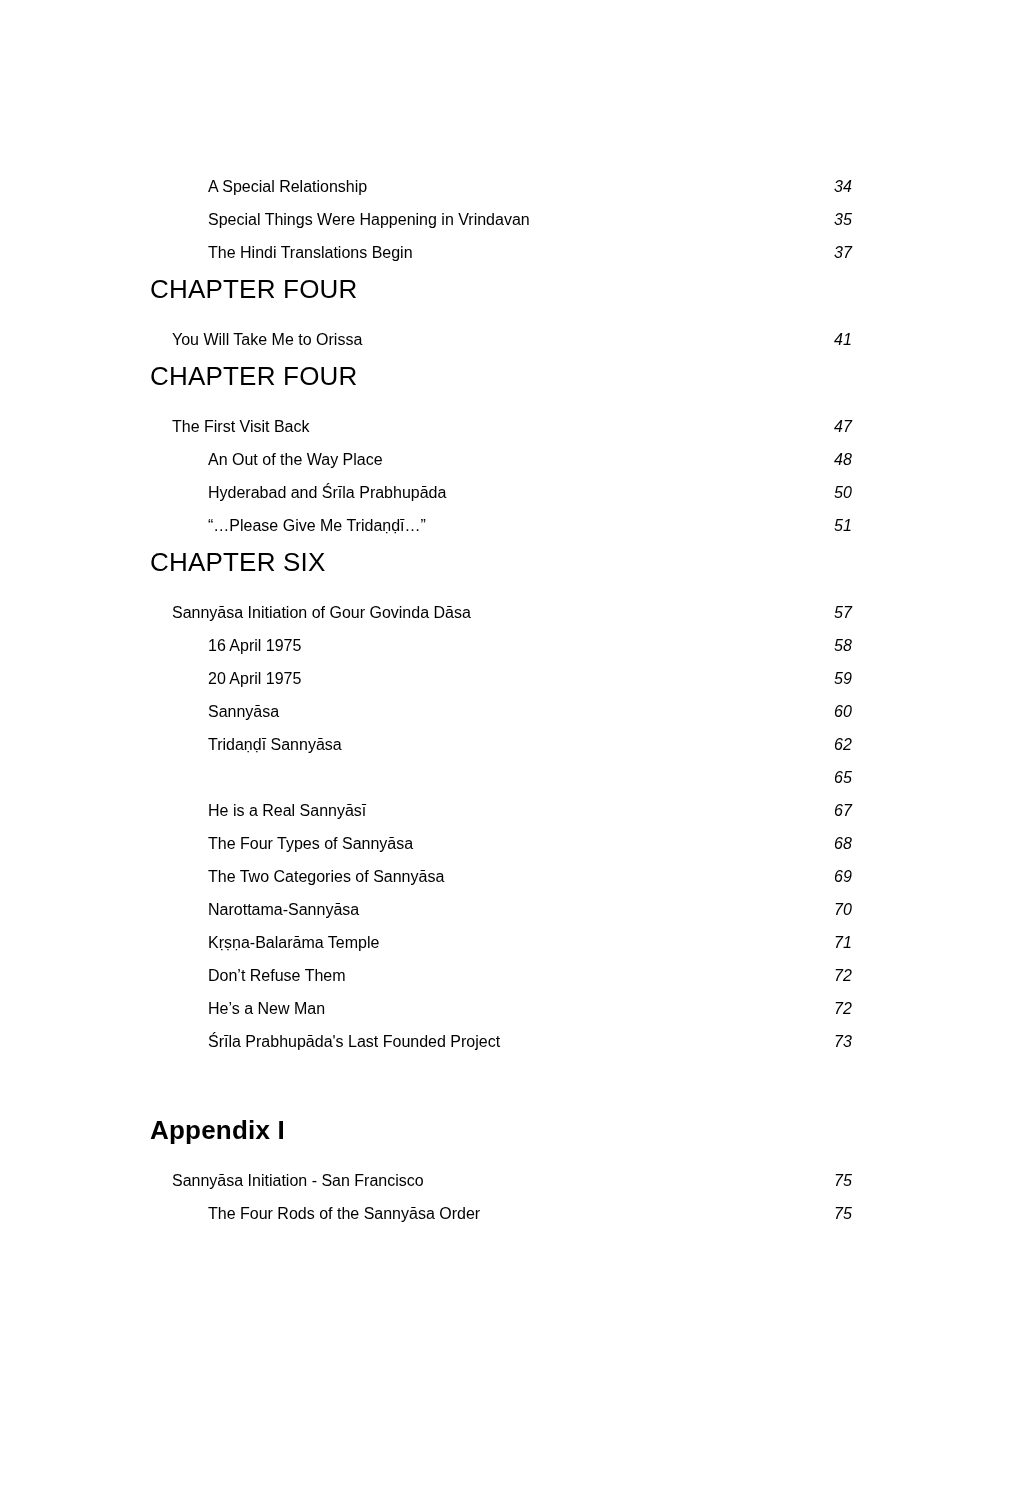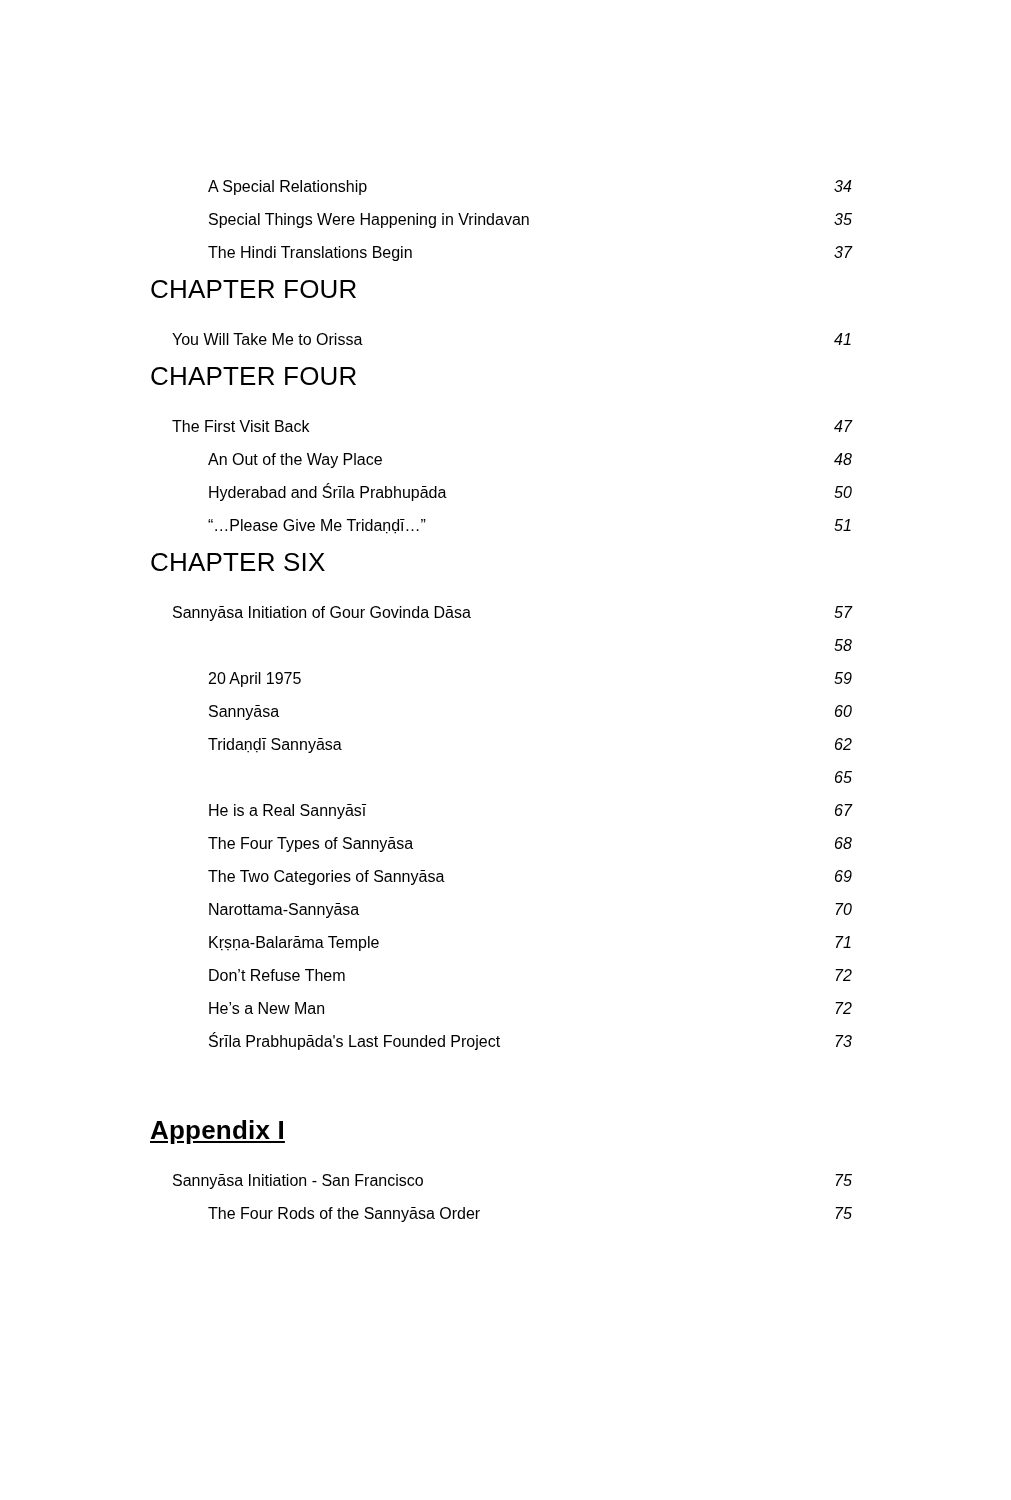--- a/index.html
+++ b/index.html
@@ -30,21 +30,20 @@
   .group + .group {
   }
   .heading {
     font-size: 26px;
     line-height: 40px;
     letter-spacing: 0.2px;
     white-space: nowrap;
   }
   .heading.bold {
     font-weight: 700;
-    text-decoration: underline;
   }
   .row {
     display: flex;
     align-items: center;
     line-height: 33px;
     font-size: 16px;
   }
   .row .label {
     flex: 0 0 auto;
     white-space: nowrap;
@@ -121,20 +120,21 @@
       </div>
       <div class="group">
         <div class="heading">CHAPTER SIX</div>
         <div class="spacer-sm"></div>
         <div class="row lvl1">
           <span class="label">Sannyāsa Initiation of Gour Govinda Dāsa</span>
           <span class="filler"></span>
           <span class="page-num">57</span>
         </div>
         <div class="row lvl2">
+          <span class="label">16 April 1975</span>
           <span class="filler"></span>
           <span class="page-num">58</span>
         </div>
         <div class="row lvl2">
           <span class="label">20 April 1975</span>
           <span class="filler"></span>
           <span class="page-num">59</span>
         </div>
         <div class="row lvl2">
           <span class="label">Sannyāsa</span>

